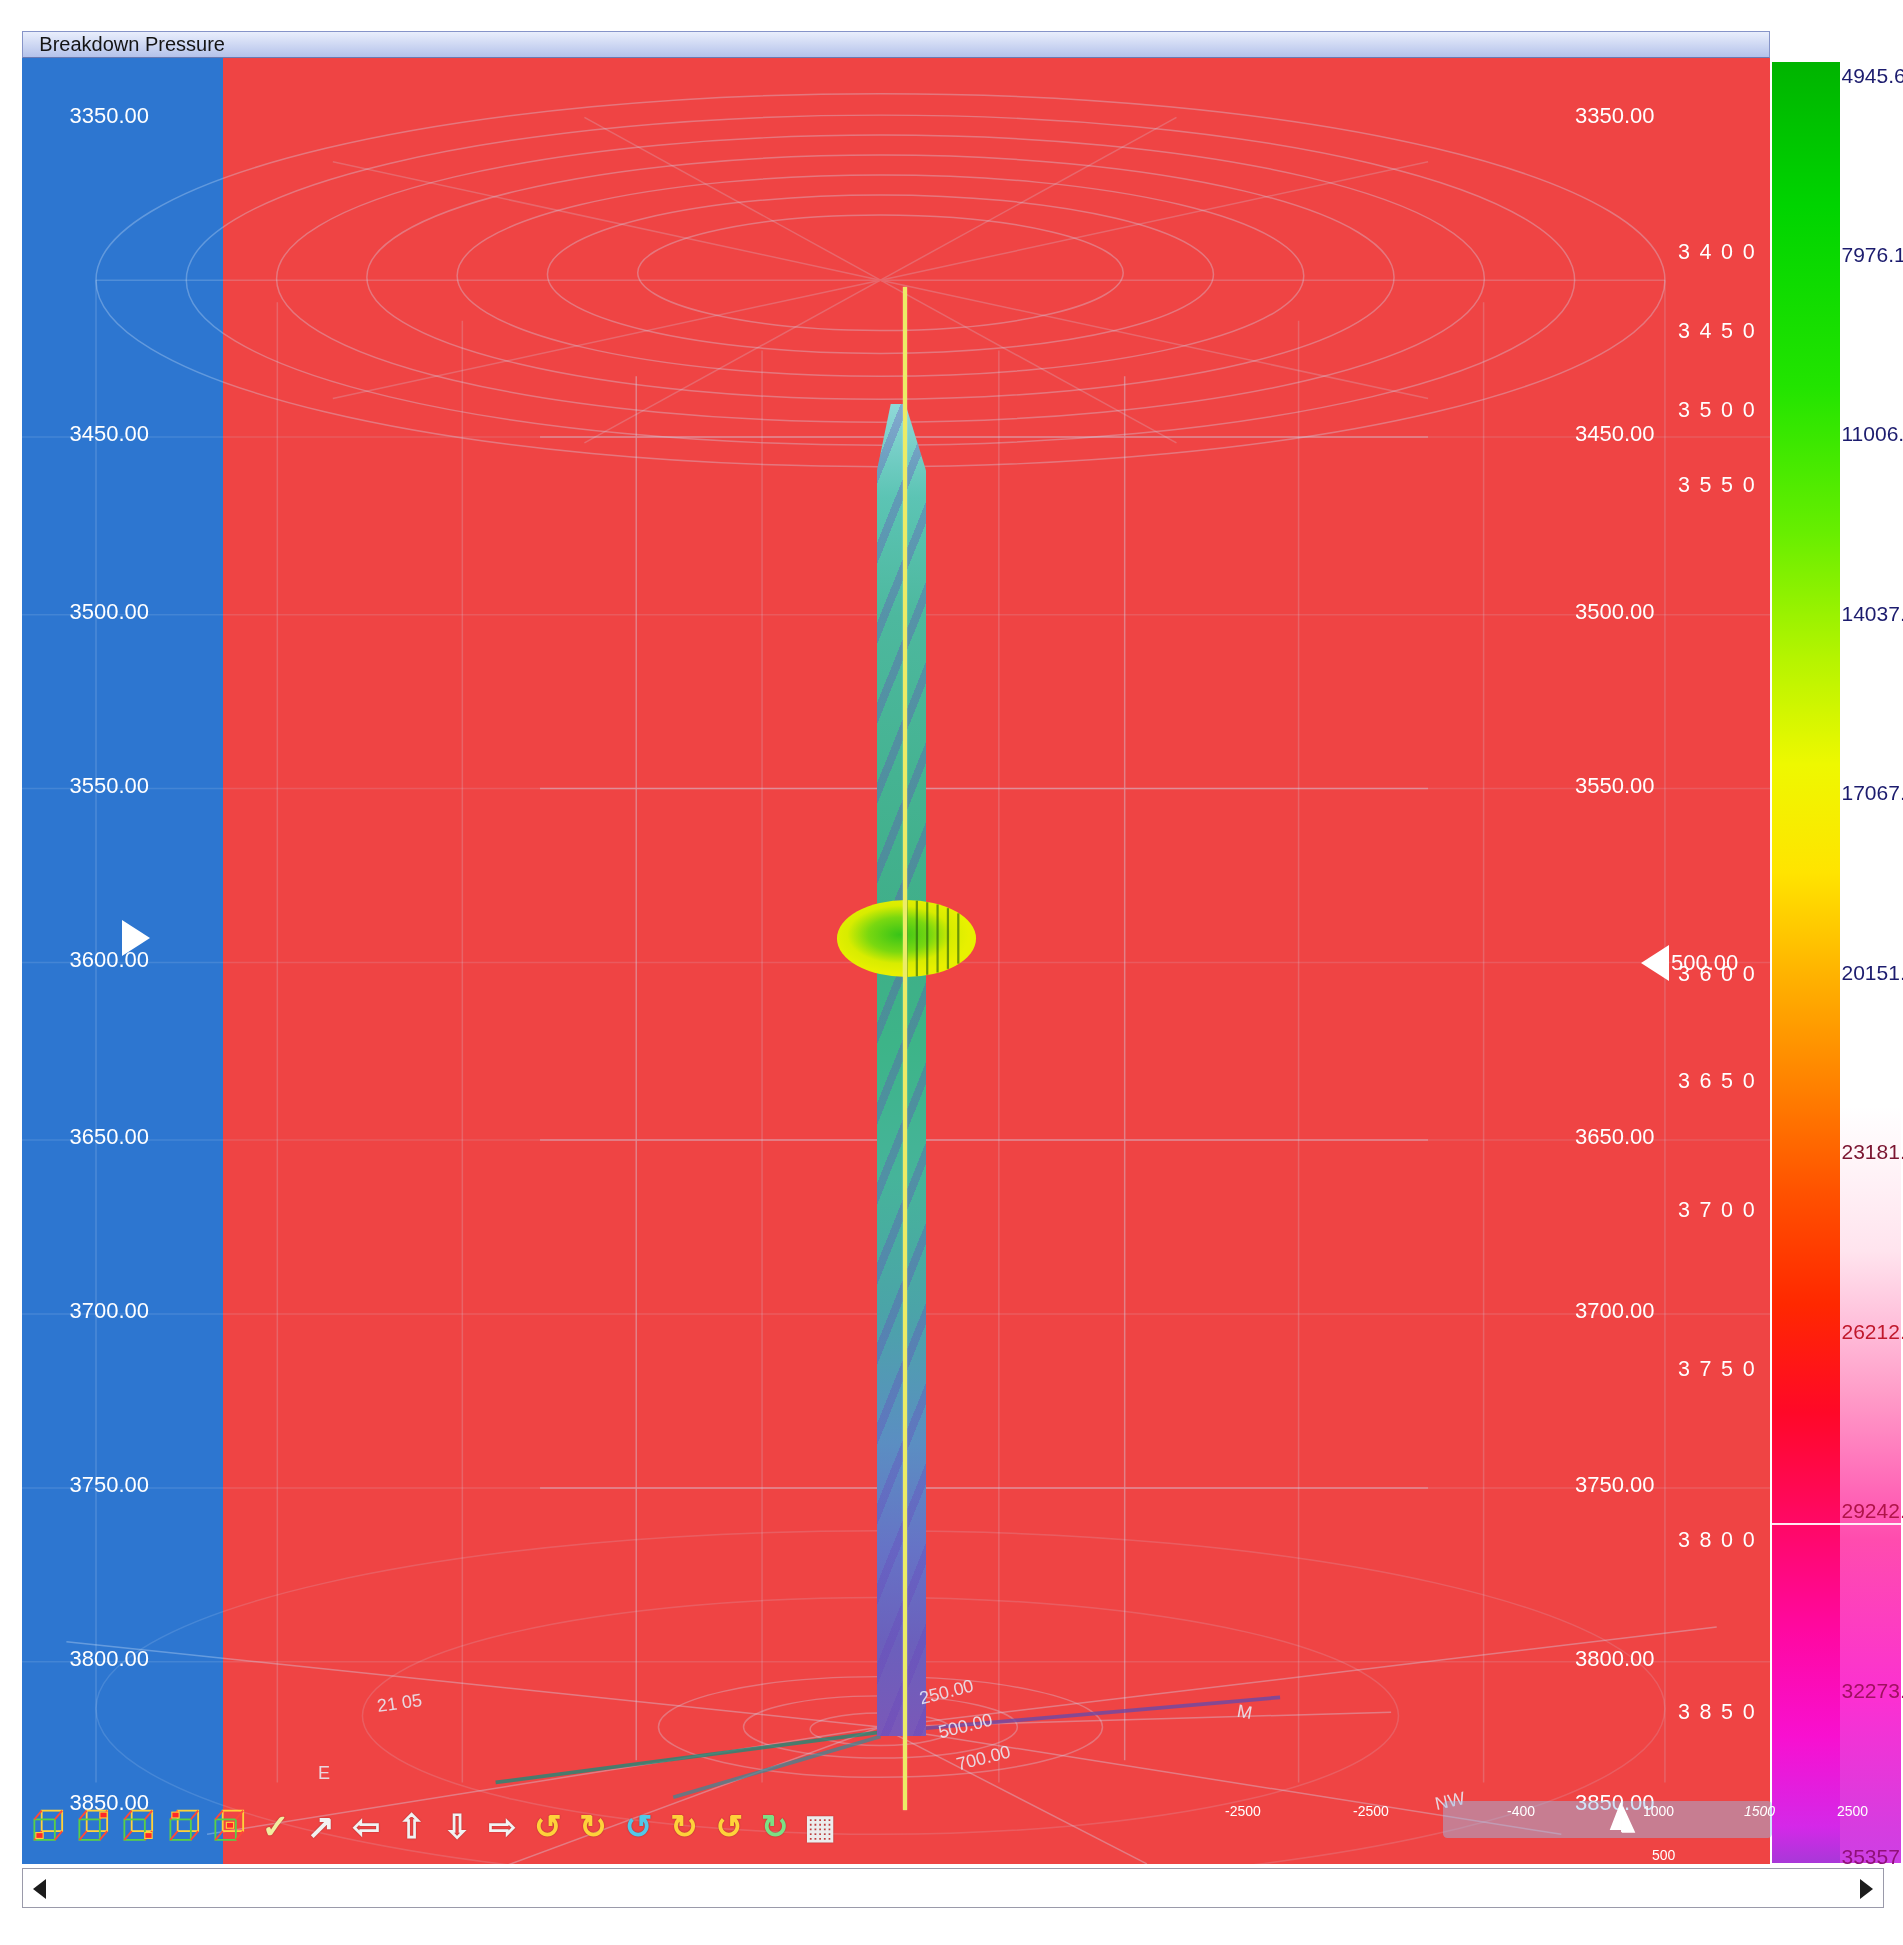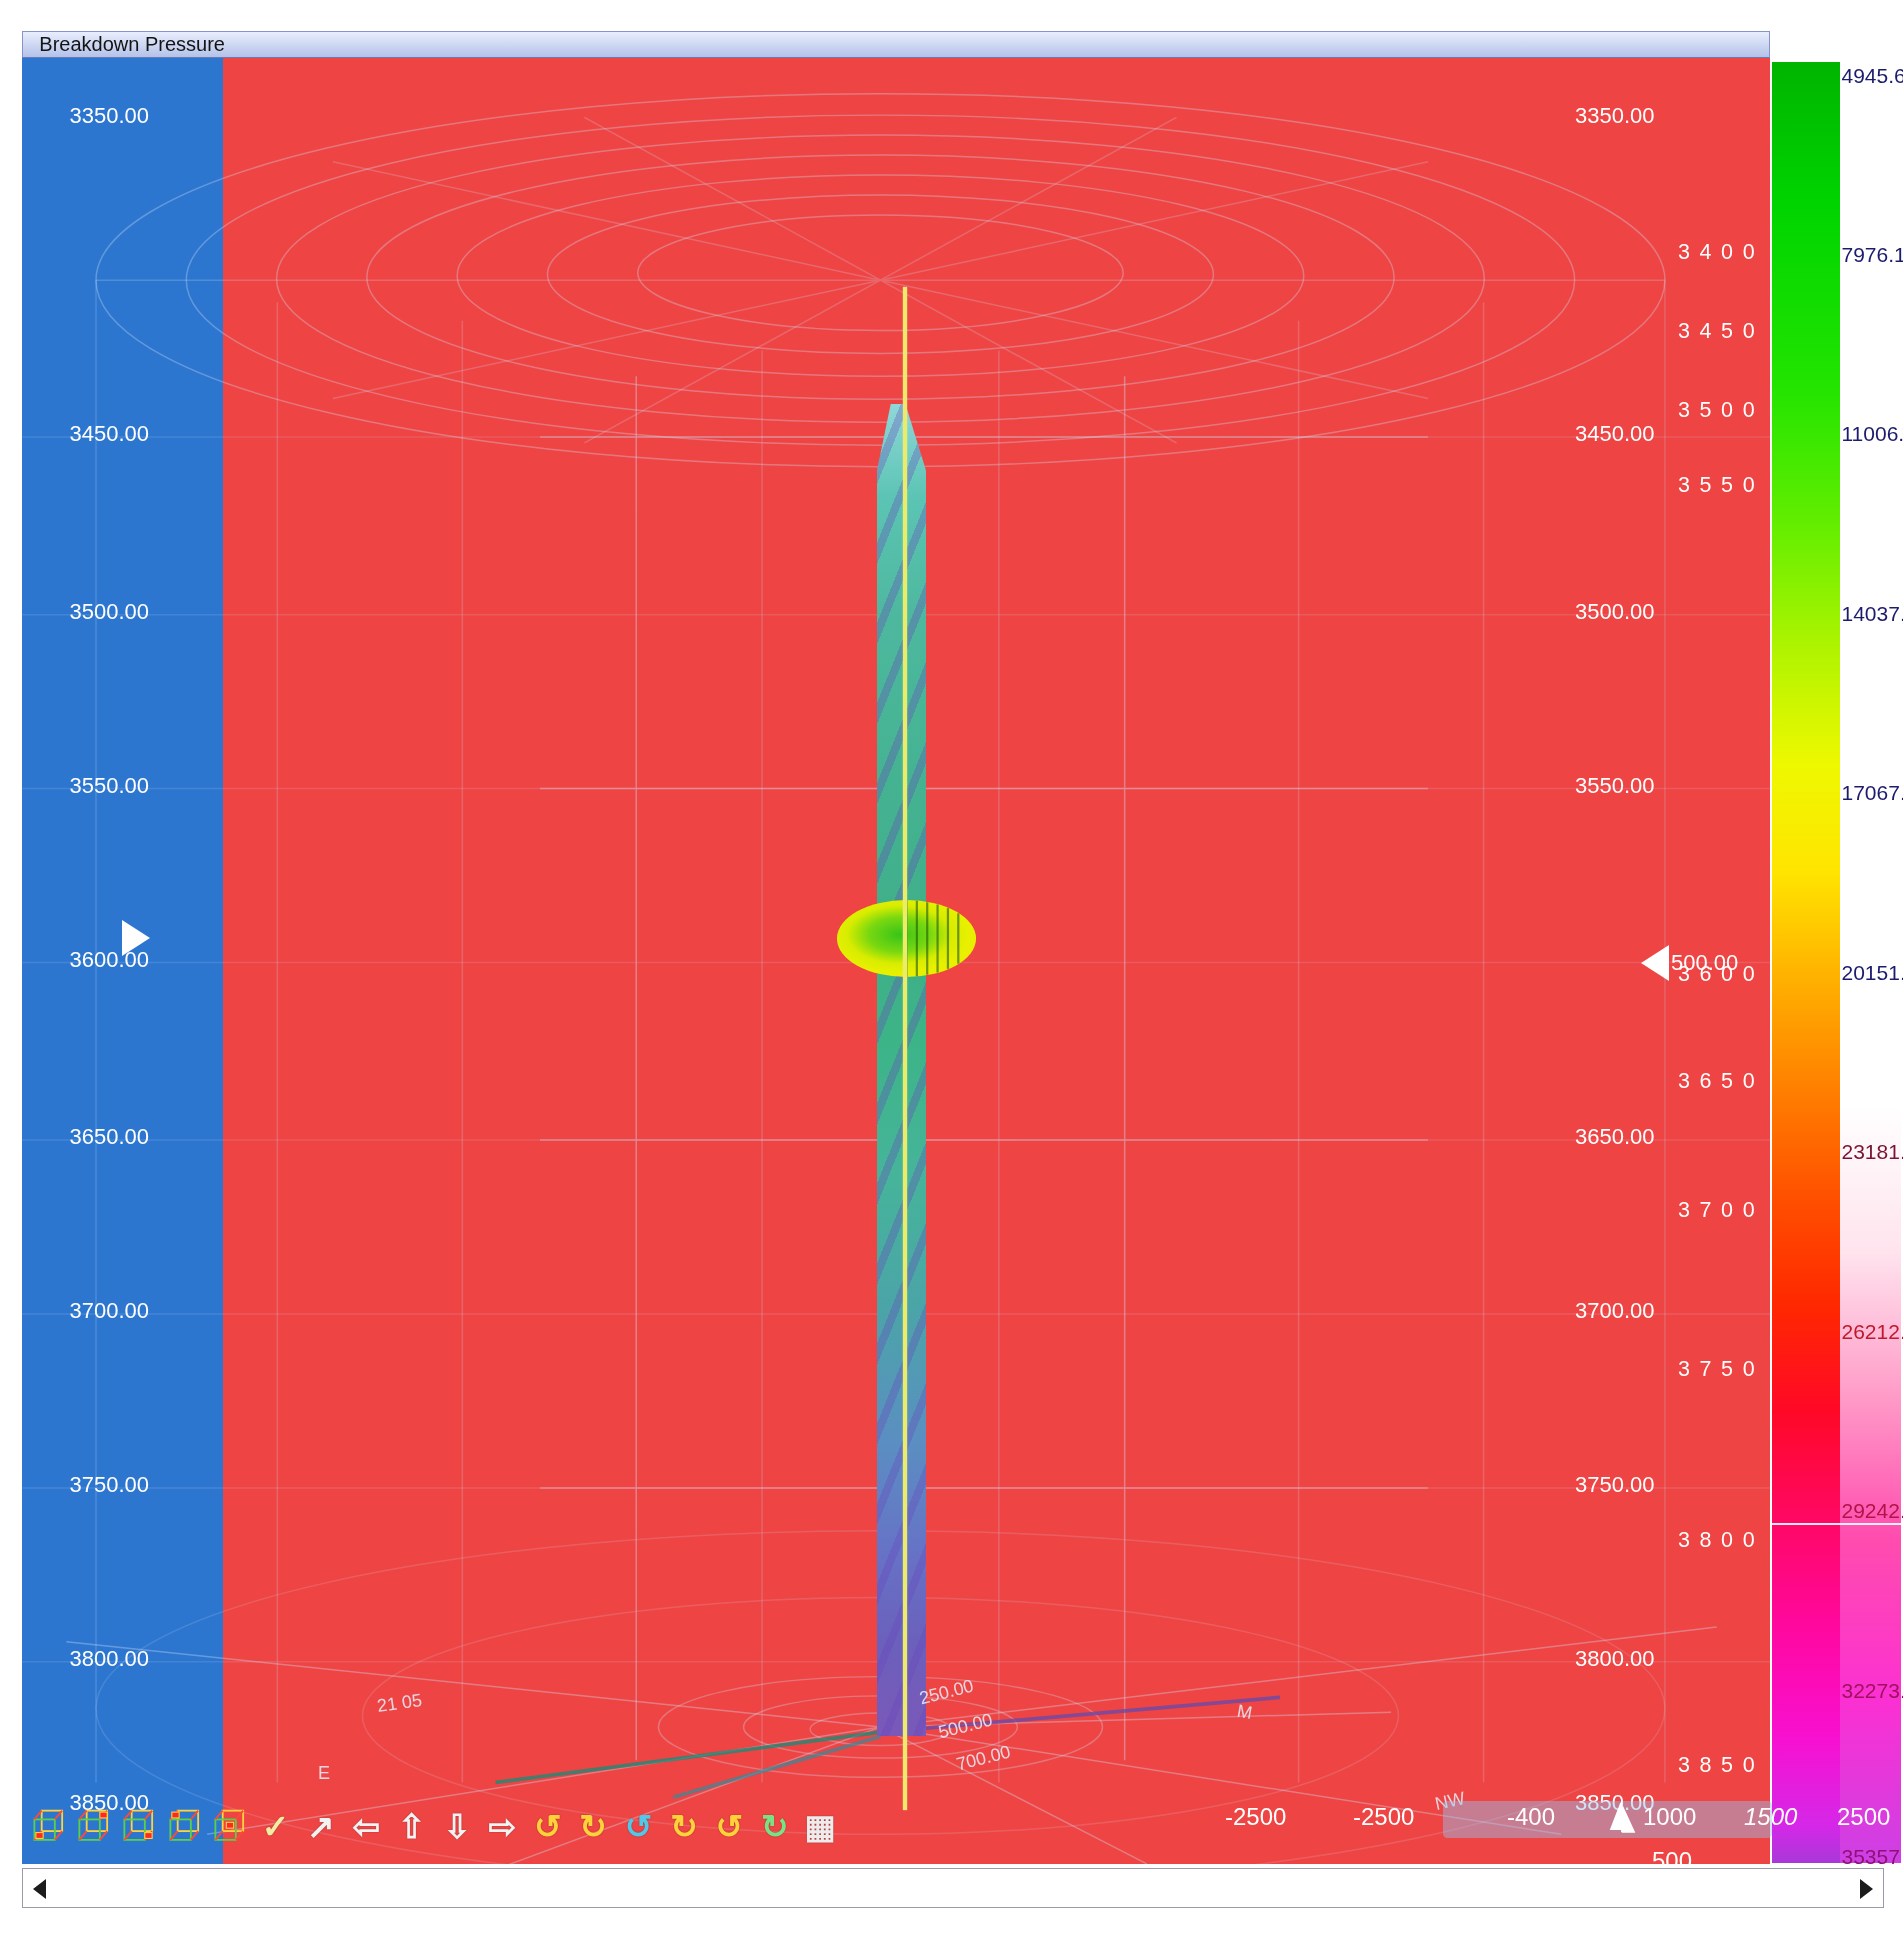--- a/index.html
+++ b/index.html
@@ -90,21 +90,21 @@
   .chip{fill:#ff2828;stroke:#ffd23a;stroke-width:1.5;}
   .v2 .chip{transform:translate(26px,-28px);}
   .v3 .chip{transform:translate(26px,0px);}
   .v4 .chip{transform:translate(0px,-28px);}
   .v5 .chip{transform:translate(13px,-14px);}
 
   #slider-track{
     left:1443px;top:1801px;width:329px;height:37px;border-radius:4.4px;
     background:rgba(150,195,240,0.45);
   }
-  .axis-num{position:absolute;top:1803px;color:#ffffff;font-size:24px;white-space:nowrap;}
+  .axis-num{position:absolute;top:1803px;color:#ffffff;font-size:14px;white-space:nowrap;}
   #sail{left:1606px;top:1797px;cursor:pointer;}
 
   
   #scrollbar{
     left:22px;top:1868px;width:1862px;height:40px;box-sizing:border-box;
     background:#ffffff;border:0.7px solid #9a9aaa;
   }
   .sb-arrow{position:absolute;top:9.6px;width:0;height:0;
     border-top:10.4px solid transparent;border-bottom:10.4px solid transparent;cursor:pointer;}
   #sb-left{left:10.4px;border-right:13.3px solid #1c1c1c;}
@@ -247,21 +247,21 @@
   <div id="right-inner-layer">
       <div class="axis-label inner" style="top: 182px;">3400</div>
       <div class="axis-label inner" style="top: 261px;">3450</div>
       <div class="axis-label inner" style="top: 340px;">3500</div>
       <div class="axis-label inner" style="top: 415px;">3550</div>
       <div class="axis-label inner" style="top: 904px;">3600</div>
       <div class="axis-label inner" style="top: 1011px;">3650</div>
       <div class="axis-label inner" style="top: 1140px;">3700</div>
       <div class="axis-label inner" style="top: 1299px;">3750</div>
       <div class="axis-label inner" style="top: 1470px;">3800</div>
-      <div class="axis-label inner" style="top: 1695px;">3850</div>
+      <div class="axis-label inner" style="top: 1642px;">3850</div>
     </div>
   <div id="annotation-layer">
       <div class="annot" style="left: 355px; top: 1635px; transform: rotate(-8deg);">21 05</div>
       <div class="annot" style="left: 296px; top: 1705px; transform: rotate(0deg);">E</div>
       <div class="annot" style="left: 897px; top: 1624px; transform: rotate(-14deg);">250.00</div>
       <div class="annot" style="left: 916px; top: 1658px; transform: rotate(-14deg);">500.00</div>
       <div class="annot" style="left: 934px; top: 1690px; transform: rotate(-14deg);">700.00</div>
       <div class="annot" style="left: 1215px; top: 1644px; transform: rotate(10deg);">M</div>
       <div class="annot" style="left: 1413px; top: 1733px; transform: rotate(-12deg);">NW</div>
     </div>

